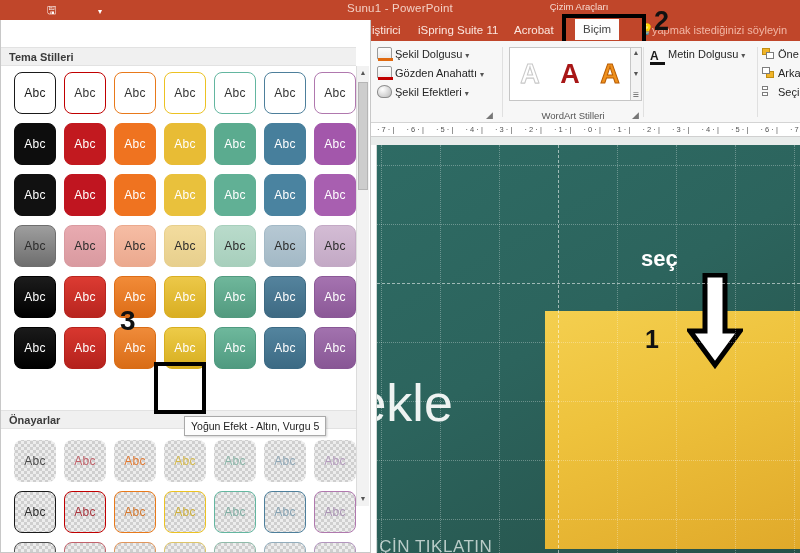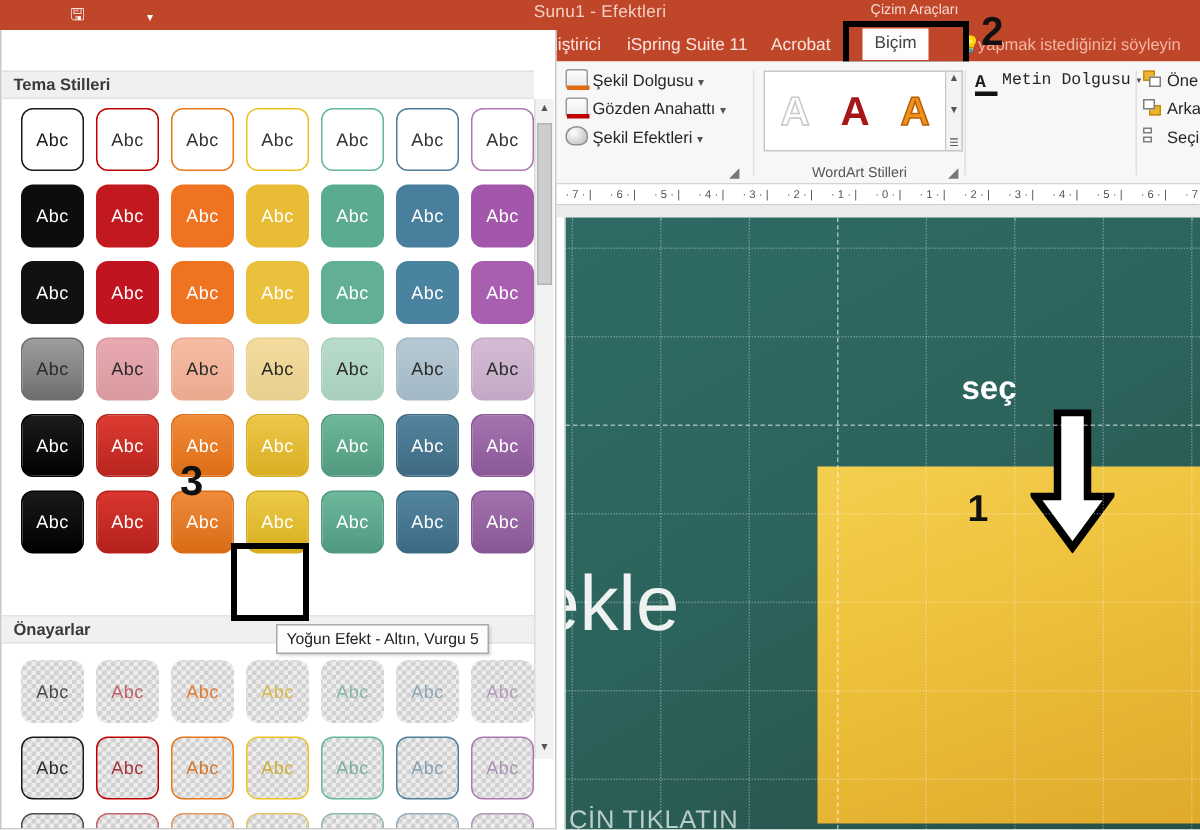--- a/index.html
+++ b/index.html
@@ -27,21 +27,21 @@
     letter-spacing: .2px;
   }
 
   
   .tabstrip {
     position: absolute; left: 0; top: 20px; width: 800px; height: 21px;
     background: #c0462a;
   }
   .ctx-label {
     position: absolute; top: 1px; left: 519px; width: 120px;
-    text-align: right; font-size: 9.5px; color: #f6d9d0;
+    text-align: center; font-size: 9.5px; color: #f6d9d0;
   }
   .tab {
     position: absolute; top: 22px; font-size: 11.5px; color: #fbe6df;
     white-space: nowrap; padding: 2px 6px;
   }
   .tab.active {
     background: #fdfdfd; color: #444; top: 19px; padding: 4px 8px 5px 8px;
   }
   .tellme {
     position: absolute; top: 24px; left: 652px; font-size: 11px;
@@ -233,21 +233,21 @@
   .down-arrow { position: absolute; left: 310px; top: 128px; }
 </style>
 </head>
 <body>
 
 <div id="app">
 
   <div class="titlebar">
     <div class="qat-icon qat-save">🖫</div>
     <div class="qat-icon qat-more">▾</div>
-    <div class="title-text">Sunu1 - Efektleri</div>
+    <div class="title-text">Sunu1 - PowerPoint</div>
   </div>
 
   <div class="tabstrip"></div>
   <div class="ctx-label">Çizim Araçları</div>
 
   <div class="tab" style="left:-8px">r</div>
   <div class="tab" style="left:22px">Animasyonlar</div>
   <div class="tab" style="left:110px">Slayt Gösterisi</div>
   <div class="tab" style="left:207px">Gözden Geçir</div>
   <div class="tab" style="left:283px">Görünüm</div>
@@ -289,21 +289,21 @@
         <span>▲</span>
         <span>▼</span>
         <span>☰</span>
       </div>
       <div class="rgroup-title">WordArt Stilleri</div>
       <div class="dlg-launcher" style="right:4px;">◢</div>
     </div>
     <div class="rgroup-sep" style="left:272px;"></div>
 
     <div class="rgroup" style="left:273px; width:112px;">
-      <div class="cmd" style="left:6px; top:4px;font-family:Liberation Mono, monospace;">
+      <div class="cmd" style="left:6px; top:4px;">
         <span class="ico ic-textA">A</span><span>Metin Dolgusu</span><span class="caret">▾</span>
       </div>
     </div>
     <div class="rgroup-sep" style="left:386px;"></div>
 
     <div class="rgroup" style="left:387px; width:42px;">
       <div class="cmd" style="left:4px; top:4px;">
         <span class="arr-ico"><i class="sq-y" style="left:0;top:0;"></i><i class="sq-o" style="left:4px;top:4px;"></i></span><span>Öne G</span>
       </div>
       <div class="cmd" style="left:4px; top:23px;">

